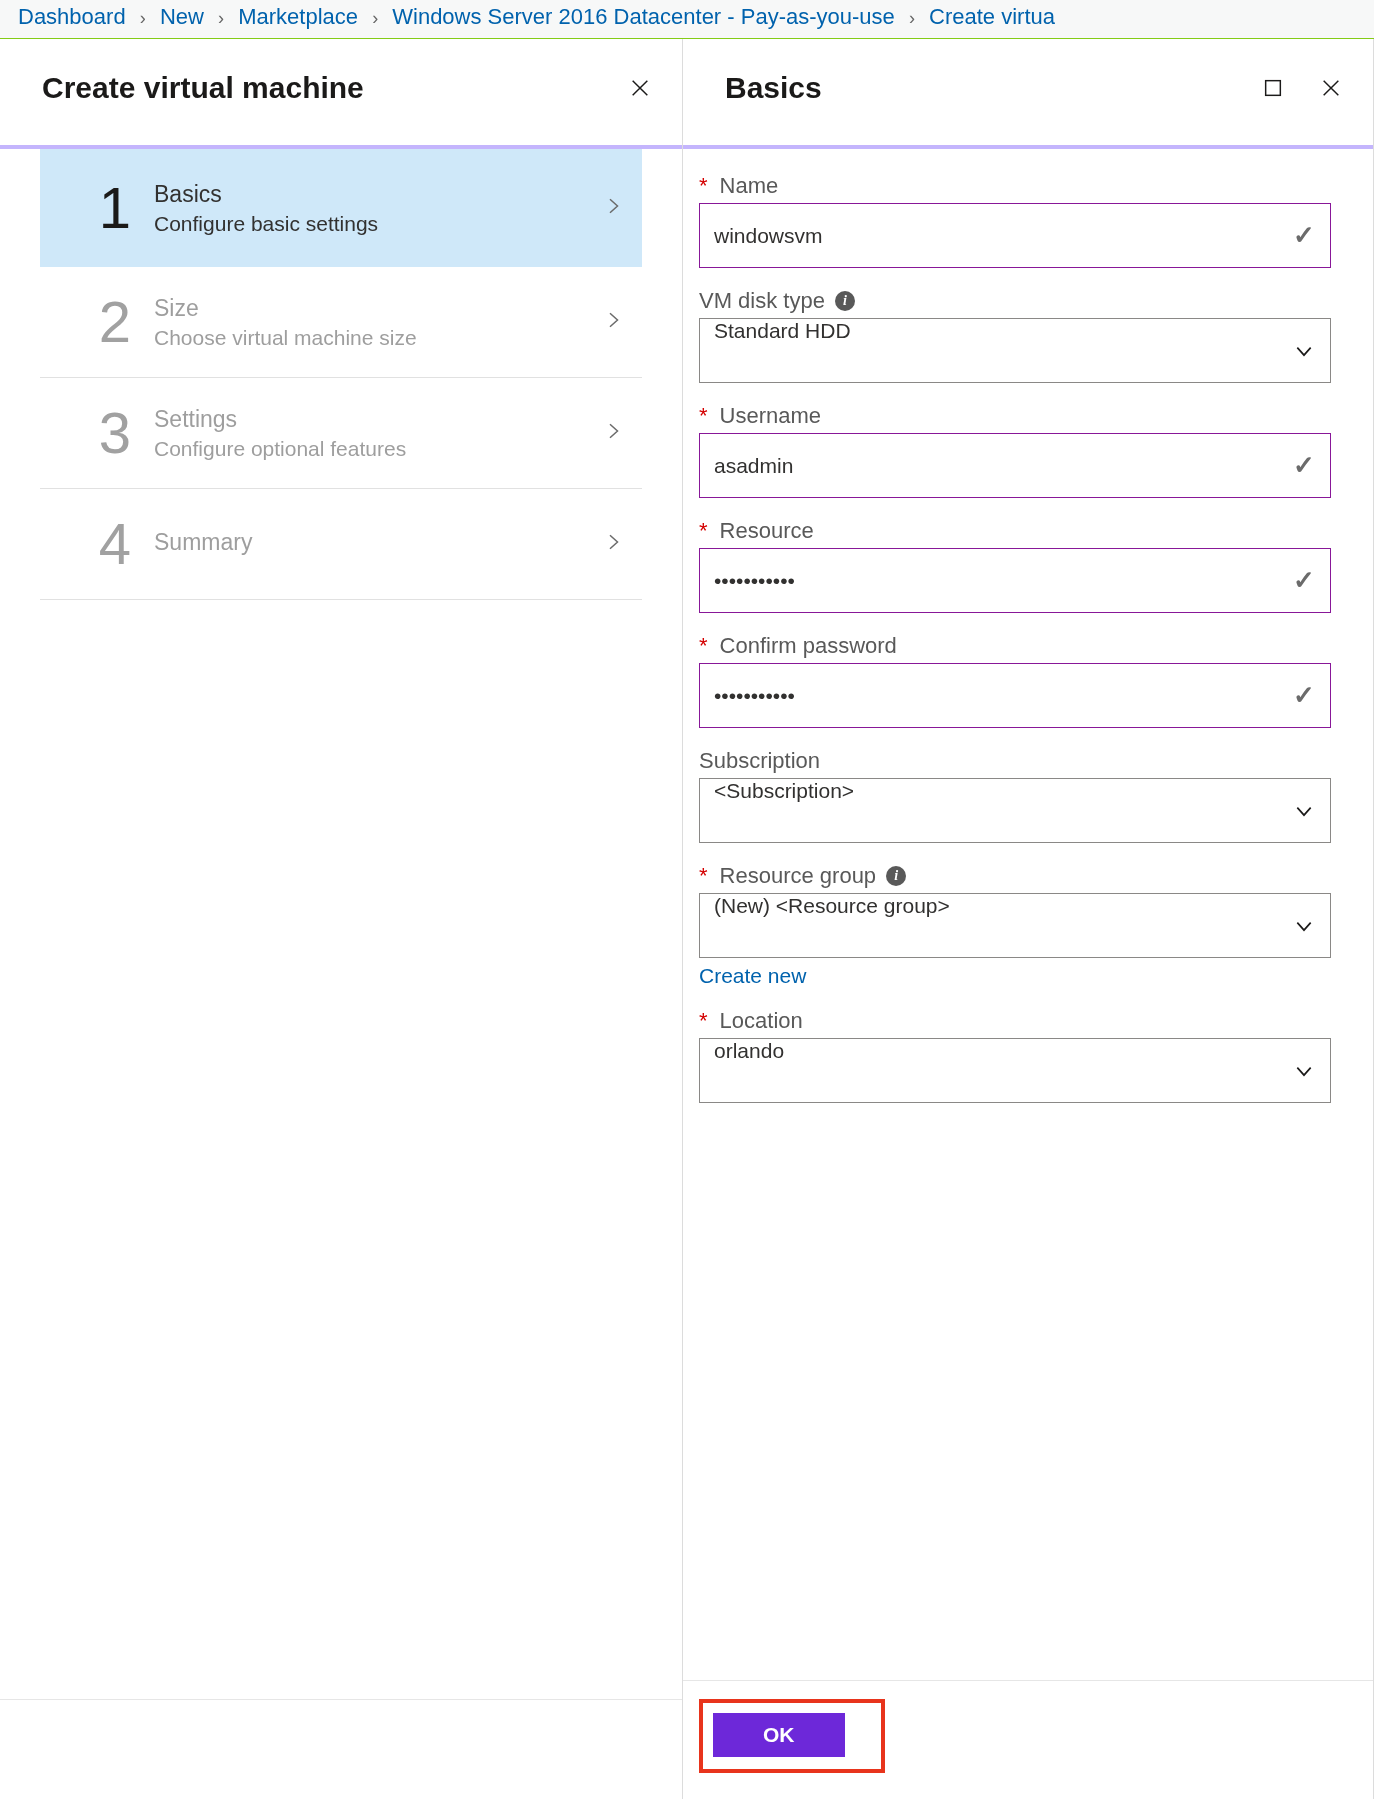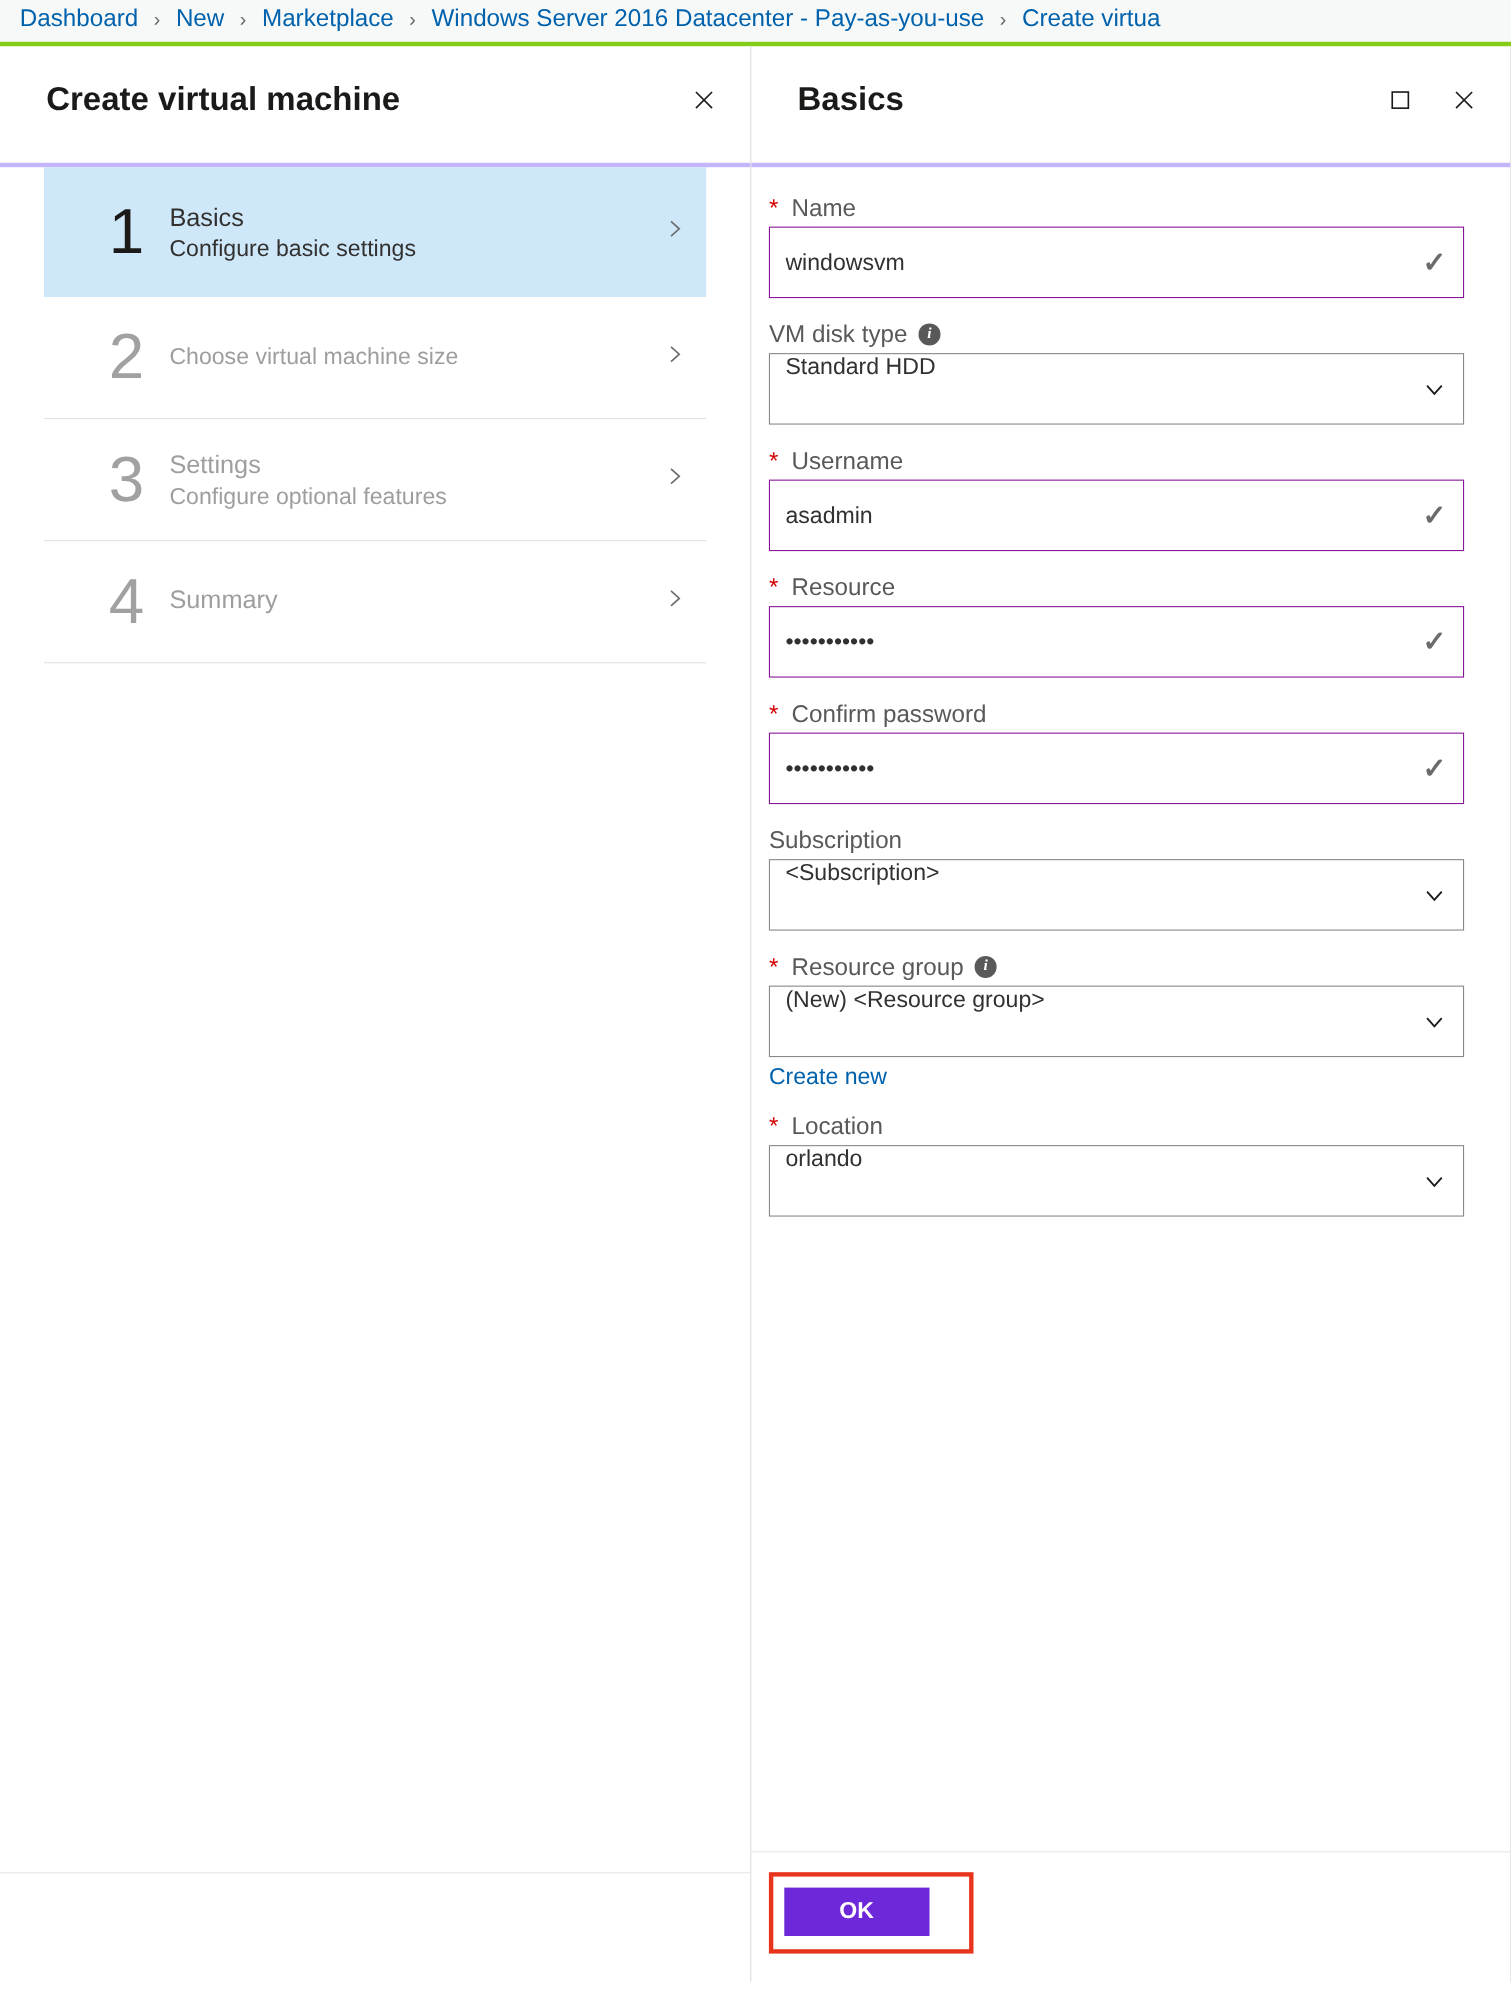--- a/index.html
+++ b/index.html
@@ -6,21 +6,21 @@
   html, body {
     margin: 0; padding: 0;
     font-family: "Segoe UI", -apple-system, Helvetica, Arial, sans-serif;
     background: #ffffff;
     color: #323130;
     font-size: 20px;
     width: 1374px;
   }
   .breadcrumb {
     background: #f7f8f8;
-    border-bottom: 4px solid #84cc16;
+    border-bottom: 1px solid #84cc16;
     padding: 4px 18px 8px;
     white-space: nowrap;
     overflow: hidden;
     font-size: 22px;
   }
   .breadcrumb a { color: #0062ad; text-decoration: none; }
   .breadcrumb .sep { color: #666; padding: 0 8px; font-size: 18px; }
 
   .blades { display: flex; height: 1760px; }
 
@@ -187,20 +187,21 @@
         <div class="step-chevron">
           <svg viewBox="0 0 24 24">
               <path d="M8 3 L18 12 L8 21"></path>
             </svg>
         </div>
       </div>
 
       <div class="step">
         <div class="step-num">2</div>
         <div class="step-text">
+          <div class="step-title">Size</div>
           <div class="step-sub">Choose virtual machine size</div>
         </div>
         <div class="step-chevron">
           <svg viewBox="0 0 24 24">
               <path d="M8 3 L18 12 L8 21"></path>
             </svg>
         </div>
       </div>
 
       <div class="step">

